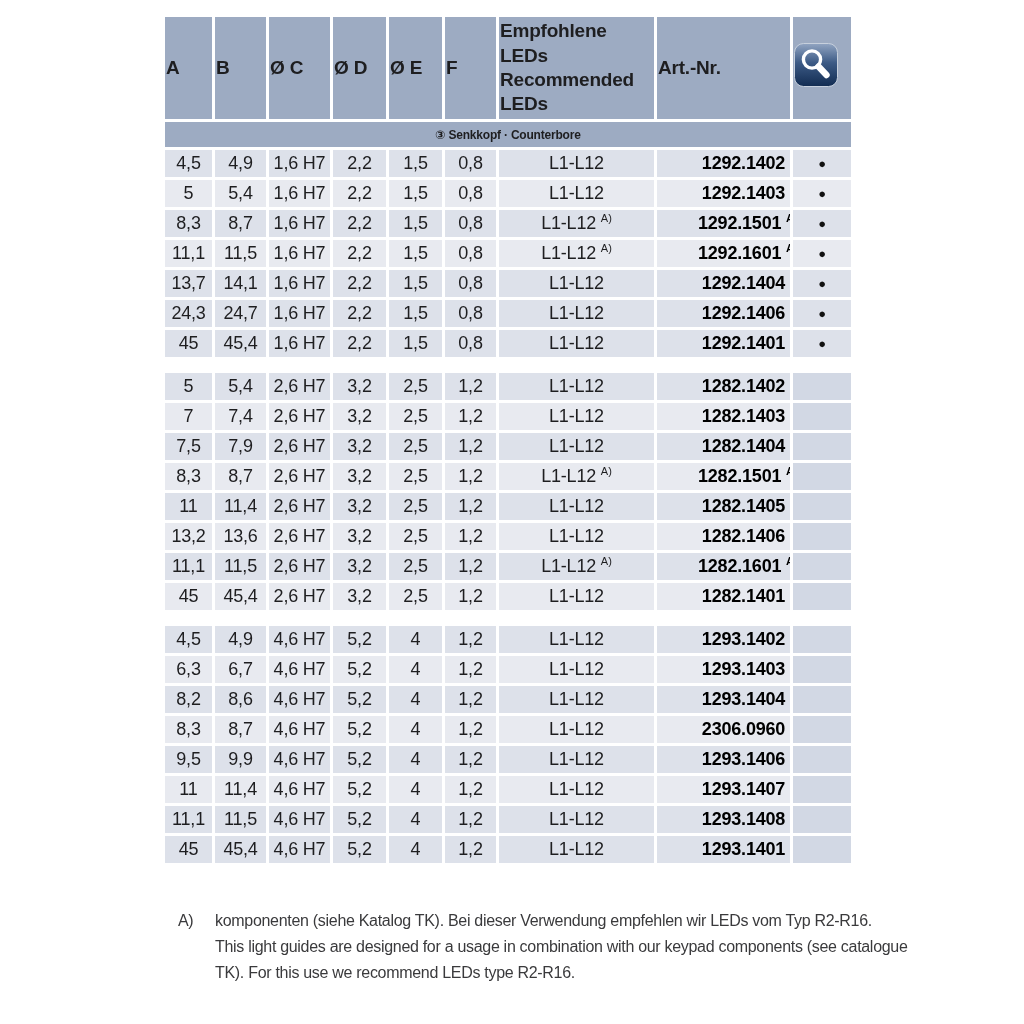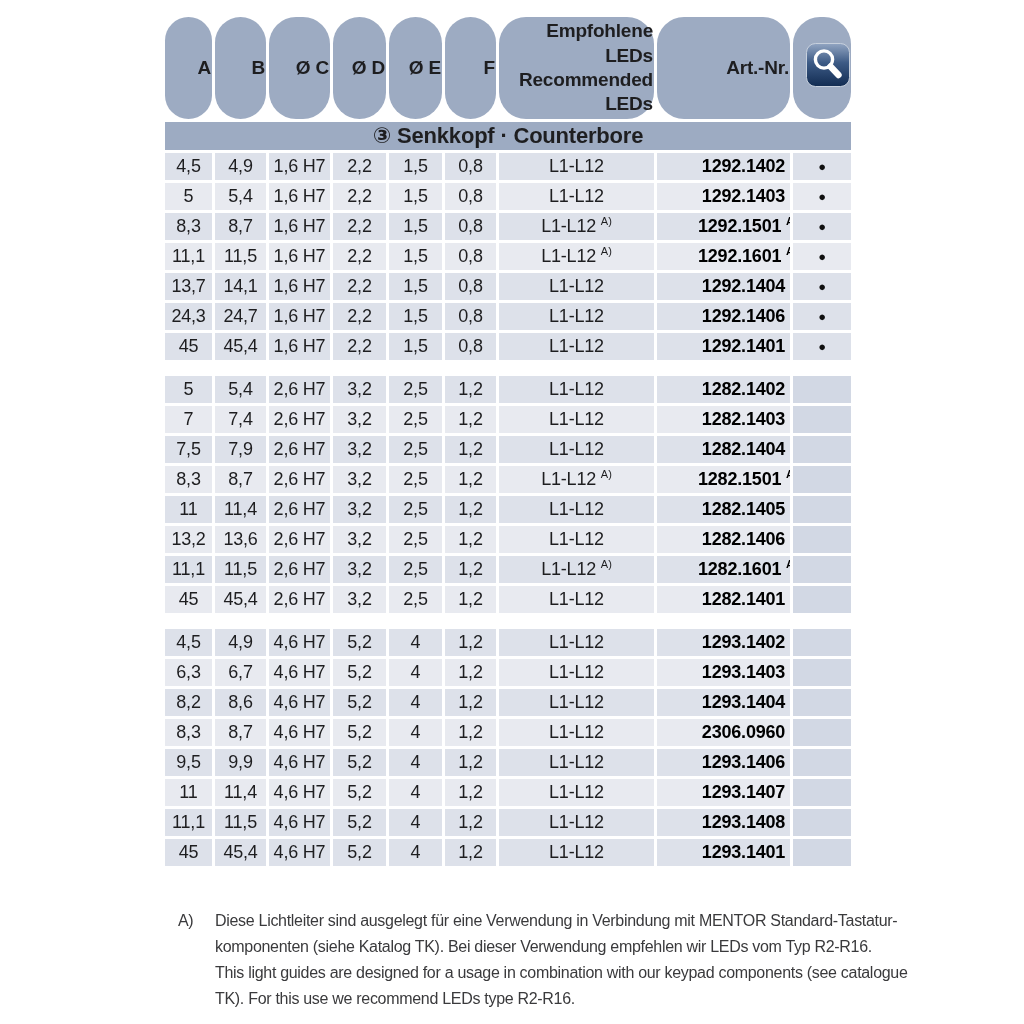--- a/index.html
+++ b/index.html
@@ -21,31 +21,30 @@
     border-collapse: separate;
     border-spacing: 3px;
     table-layout: fixed;
   }
   th.hc {
     background: var(--header_bg);
     color: var(--text);
     font-weight: 700;
     font-size: 19px;
     line-height: 1.28;
-    text-align: right;
+    text-align: left;
     vertical-align: middle;
     height: 100px;
     letter-spacing: -0.2px;
-    border-radius: 27px;
   }
   td.section {
     background: var(--header_bg);
     color: var(--text);
     font-weight: 700;
-    font-size: 22px;
+    font-size: 12px;
     text-align: center;
     vertical-align: middle;
     height: 23px;
     letter-spacing: -0.2px;
   }
   td.cell {
     font-size: 18px;
     height: 25px;
     text-align: center;
     vertical-align: middle;
@@ -386,20 +385,19 @@
           <td class="cell dark">L1-L12</td>
           <td class="cell art dark">1293.1401</td>
           <td class="cell dotcell zoomcol"></td>
         </tr>
       </tbody>
   </table>
 
   <div class="footnote">
     <div class="fn-marker">A)</div>
     <div class="fn-text">
-      <div>Diese Lichtleiter sind ausgelegt für eine Verwendung in Verbindung mit MENTOR Standard-Tastatur-</div>
       <div>komponenten (siehe Katalog TK). Bei dieser Verwendung empfehlen wir LEDs vom Typ R2-R16.</div>
       <div>This light guides are designed for a usage in combination with our keypad components (see catalogue</div>
       <div>TK). For this use we recommend LEDs type R2-R16.</div>
     </div>
   </div>
 
 </div>
 
 </body></html>

